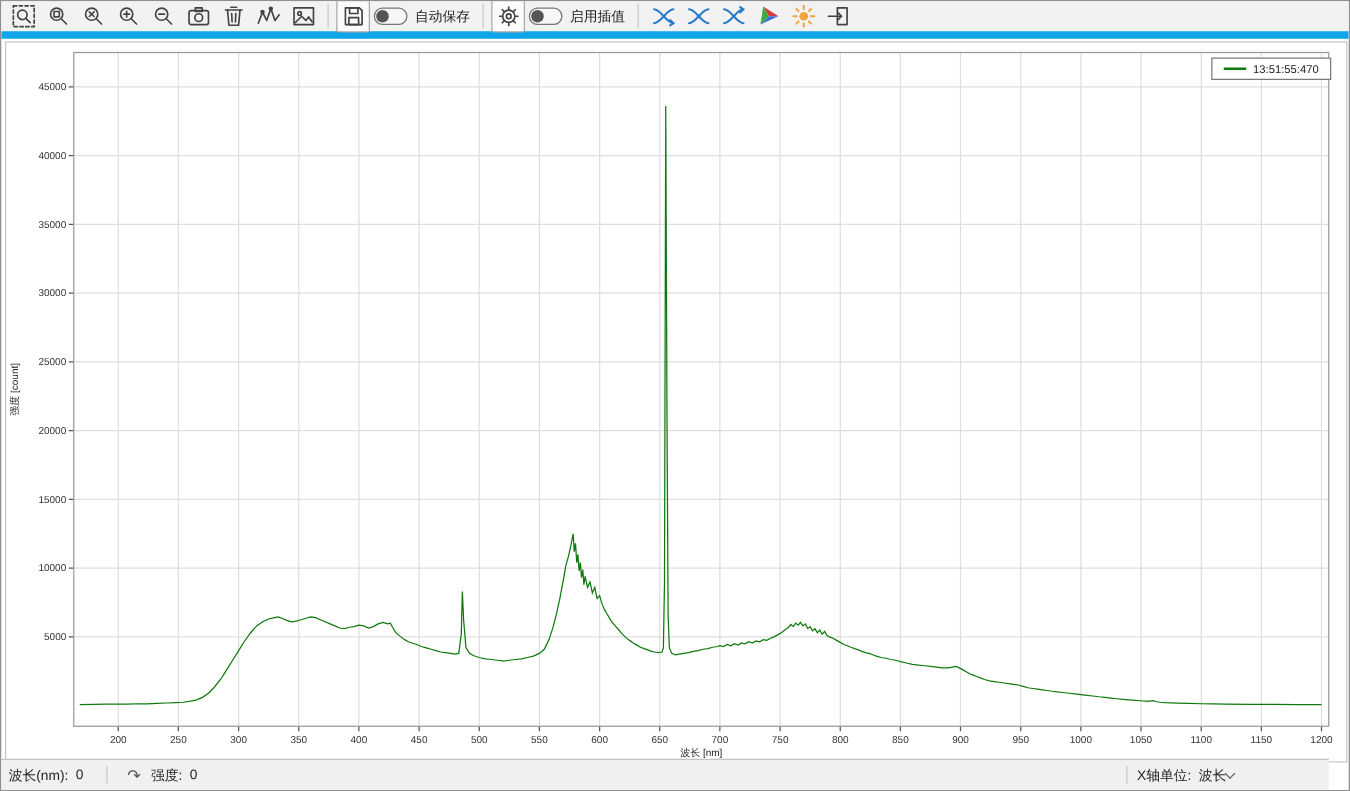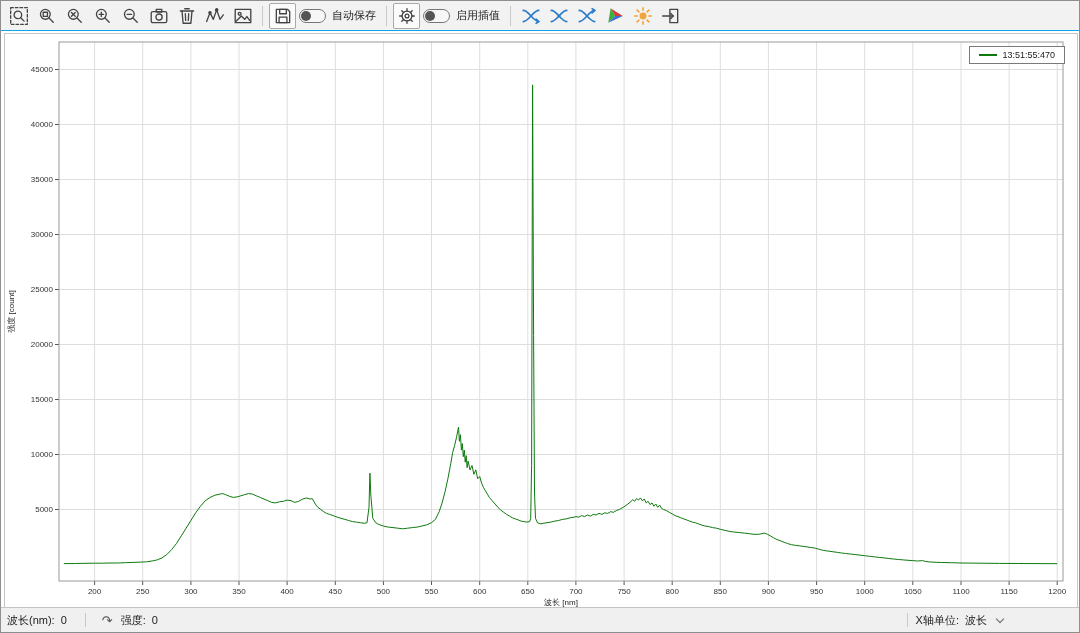--- a/index.html
+++ b/index.html
@@ -1,21 +1,21 @@
 <!DOCTYPE html>
 <html><head>
 <meta charset="utf-8">
 <style>
   * { margin:0; padding:0; box-sizing:border-box; }
   html,body { background:#e8e8e8; font-family:"Liberation Sans", sans-serif; }
   .window { position:relative; width:1080px; height:633px; background:#ffffff; border:1px solid #8f8f8f; overflow:hidden; }
 
   
   .toolbar { position:absolute; left:0; top:0; right:0; height:30px; background:#f2f2f2;
-             border-bottom:1px solid #0ea5e9; display:flex; align-items:center; padding:0 4px; gap:1px; }
+             border-bottom:6px solid #0ea5e9; display:flex; align-items:center; padding:0 4px; gap:1px; }
   .tbtn { width:27px; height:26px; background:transparent; border:1px solid transparent; display:flex;
           align-items:center; justify-content:center; padding:0; cursor:pointer; }
   .tbtn.boxed { border:1px solid #a8a8a8; background:#fbfbfb; border-radius:2px; }
   .icon { stroke:#444; fill:none; stroke-width:1.2; stroke-linecap:round; stroke-linejoin:round; }
   .icon.blue { stroke:#2a7cc9; stroke-width:1.5; }
   .sep { width:1px; height:20px; background:#c9c9c9; margin:0 5px; }
   .toggle { position:relative; width:27px; height:14px; border:1px solid #777; border-radius:8px;
             background:#f7f7f7; display:inline-block; margin:0 5px 0 2px; cursor:pointer; }
   .toggle .knob { position:absolute; left:1px; top:1px; width:10px; height:10px; border-radius:50%; background:#555; }
   .tlabel { font-size:11px; color:#222; margin-right:4px; white-space:nowrap; }
@@ -28,28 +28,28 @@
   .frame { fill:none; stroke:#9a9a9a; stroke-width:1; }
   .tick  { stroke:#555; stroke-width:1; }
   .xlab  { font-size:8px; fill:#333; text-anchor:middle; font-family:"Liberation Sans",sans-serif; }
   .ylab  { font-size:8px; fill:#333; text-anchor:end; font-family:"Liberation Sans",sans-serif; }
   .xtitle,.ytitle { font-size:8px; fill:#222; text-anchor:middle; font-family:"Liberation Sans",sans-serif; }
   .legend { position:absolute; top:12px; right:12px; border:1px solid #7a7a7a; background:#fff;
             padding:3px 9px; display:flex; align-items:center; gap:5px; font-size:9px; color:#222;justify-content:space-between; }
   .legend-swatch { width:18px; height:0; border-top:2px solid #0e7a0e; display:inline-block; }
 
   
-  .statusbar { position:absolute; left:0; bottom:0; right:0; height:22px; background:#f0f0f0;
+  .statusbar { position:absolute; left:0; bottom:0; right:16px; height:22px; background:#f0f0f0;
                border-top:1px solid #c4c4c4; display:flex; align-items:center; font-size:11px;
                color:#222; padding:12px 6px; }
   .statusbar .val { margin:0 10px 0 6px; }
   .ssep { width:1px; height:14px; background:#c8c8c8; margin:0 8px; }
   .redo { color:#555; font-size:13px; margin:0 8px; }
   .spacer { flex:1; }
-  .dropdown { display:flex; align-items:center; gap:10px; margin:0 70px 0 6px; cursor:pointer; }
+  .dropdown { display:flex; align-items:center; gap:0; margin:0 70px 0 6px; cursor:pointer; }
   .chev { width:6px; height:6px; border-right:1.4px solid #666; border-bottom:1.4px solid #666;
           transform:rotate(45deg); margin-top:-3px; }
 
   
   .watermark { position:absolute; left:884px; top:583px; z-index:5; pointer-events:none;
                color:rgba(110,110,110,0.75); }
   .wm1 { font-size:14px; letter-spacing:0.5px; }
   .wm2 { font-size:9px; margin-top:1px; color:rgba(110,110,110,0.6); }
 </style>
 </head>

